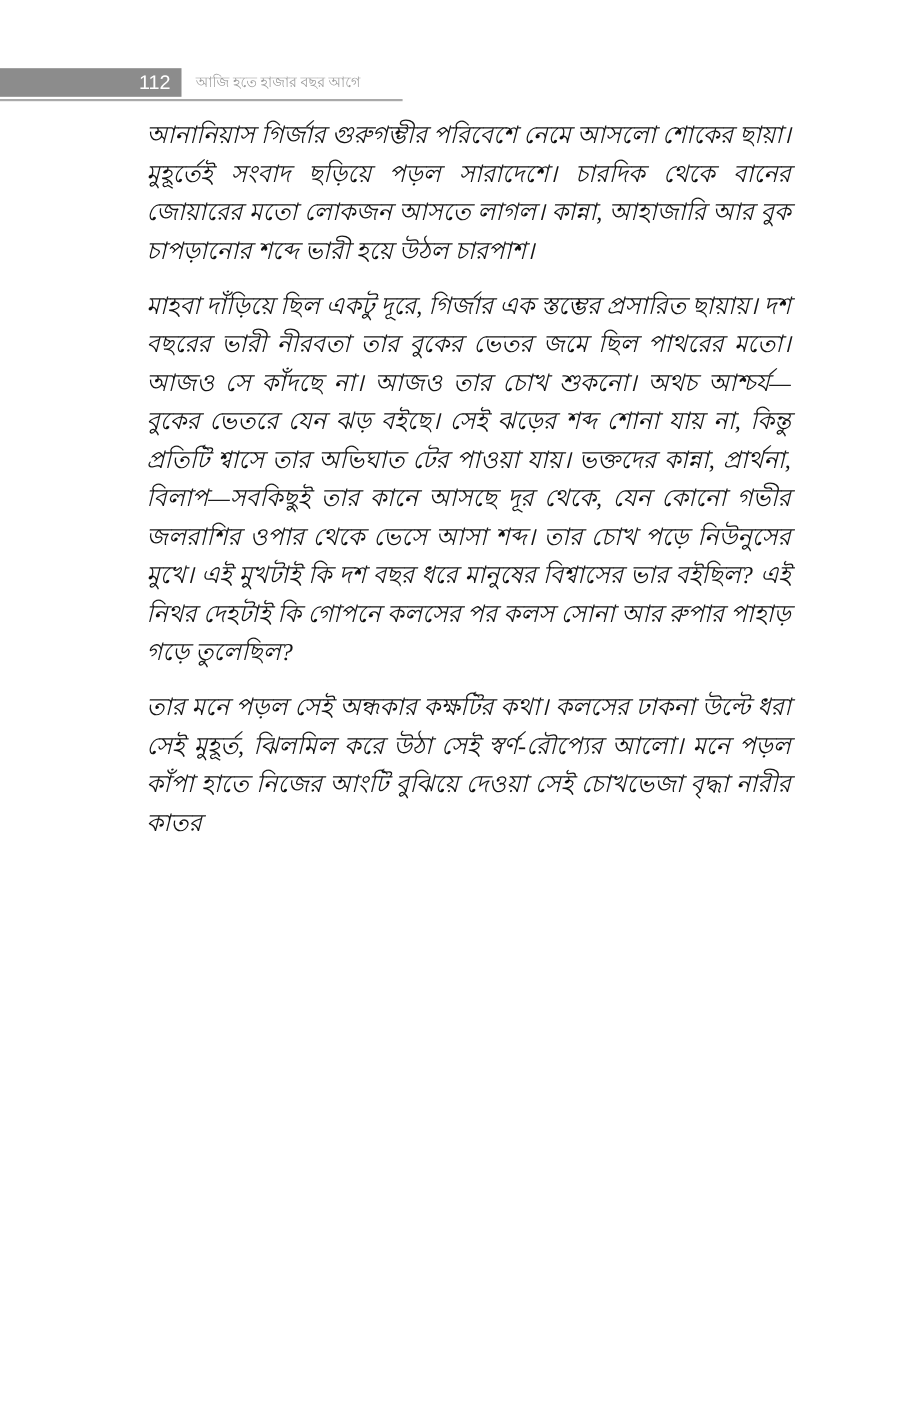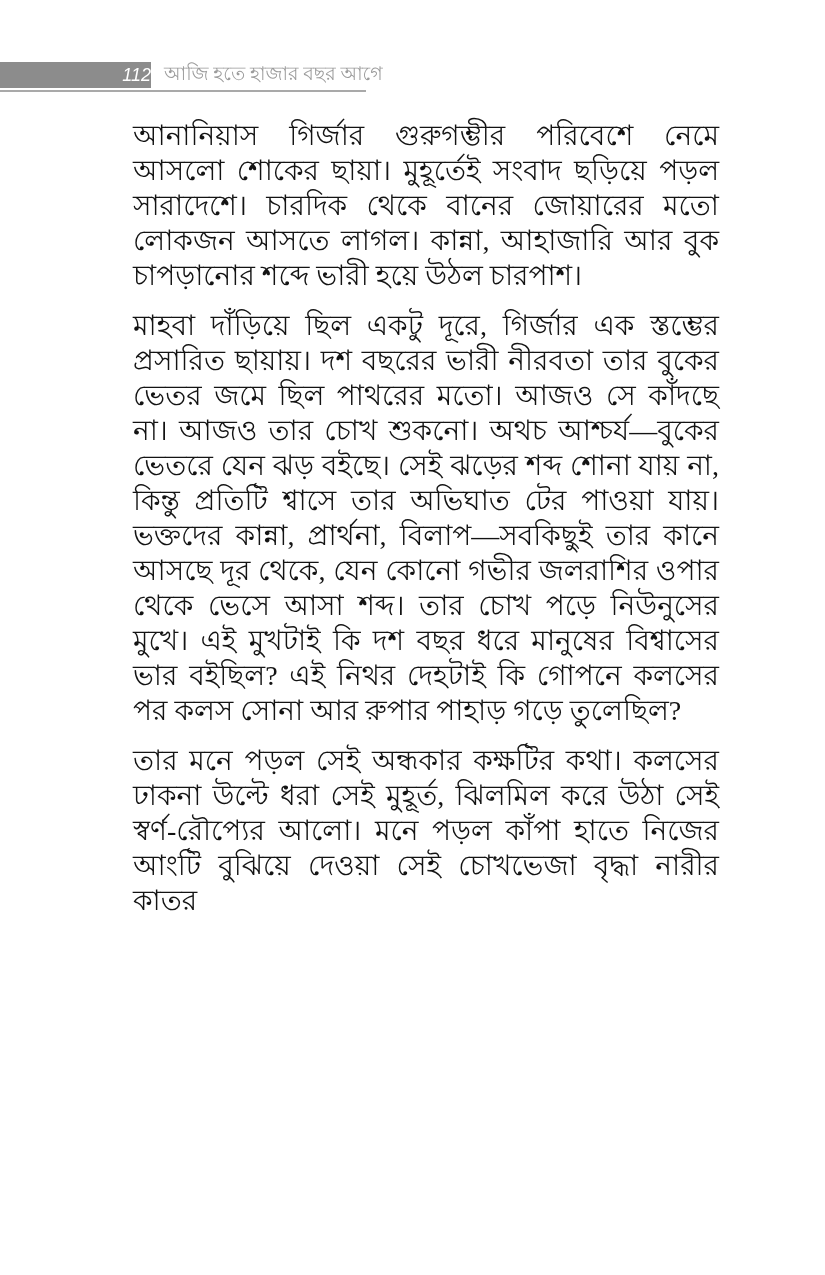--- a/index.html
+++ b/index.html
@@ -25,60 +25,61 @@
   }
   .header-row {
     position: absolute;
     top: 62px;
     left: 0;
     height: 26px;
     display: flex;
     align-items: center;
   }
   .page-number-bar {
-    width: 151px;
+    width: 165px;
     height: 26px;
     background: var(--header-bar-bg);
     display: flex;
     align-items: center;
     justify-content: flex-end;
+    padding-right: 10px;
     box-sizing: border-box;
     flex: 0 0 auto;
-    font-style: italic;
   }
   .page-number {
     color: var(--header-page-number);
     font-size: 18px;
     line-height: 1;
     font-family: "Liberation Sans", "DejaVu Sans", sans-serif;
   }
   .running-title {
     margin-left: 13px;
     color: var(--header-title);
-    font-size: 19px;
+    font-size: 13px;
     white-space: nowrap;
     font-family: "Liberation Serif", "DejaVu Serif", serif;
   }
   .header-rule {
     position: absolute;
     top: 90px;
     left: 0;
     width: 366px;
     height: 2px;
     background: var(--header-rule);
   }
   .body-text {
     position: absolute;
-    top: 118px;
+    top: 105px;
     left: 133px;
     width: 586px;
     color: var(--body-text);
-    font-size: 28px;
+    font-size: 22px;
     line-height: 35px;
     text-align: justify;
+    font-style: italic;
   }
   .para {
     margin: 0 0 15px 0;
   }
   .para:last-child {
     margin-bottom: 16px;
   }
 </style>
 </head>
 <body>

